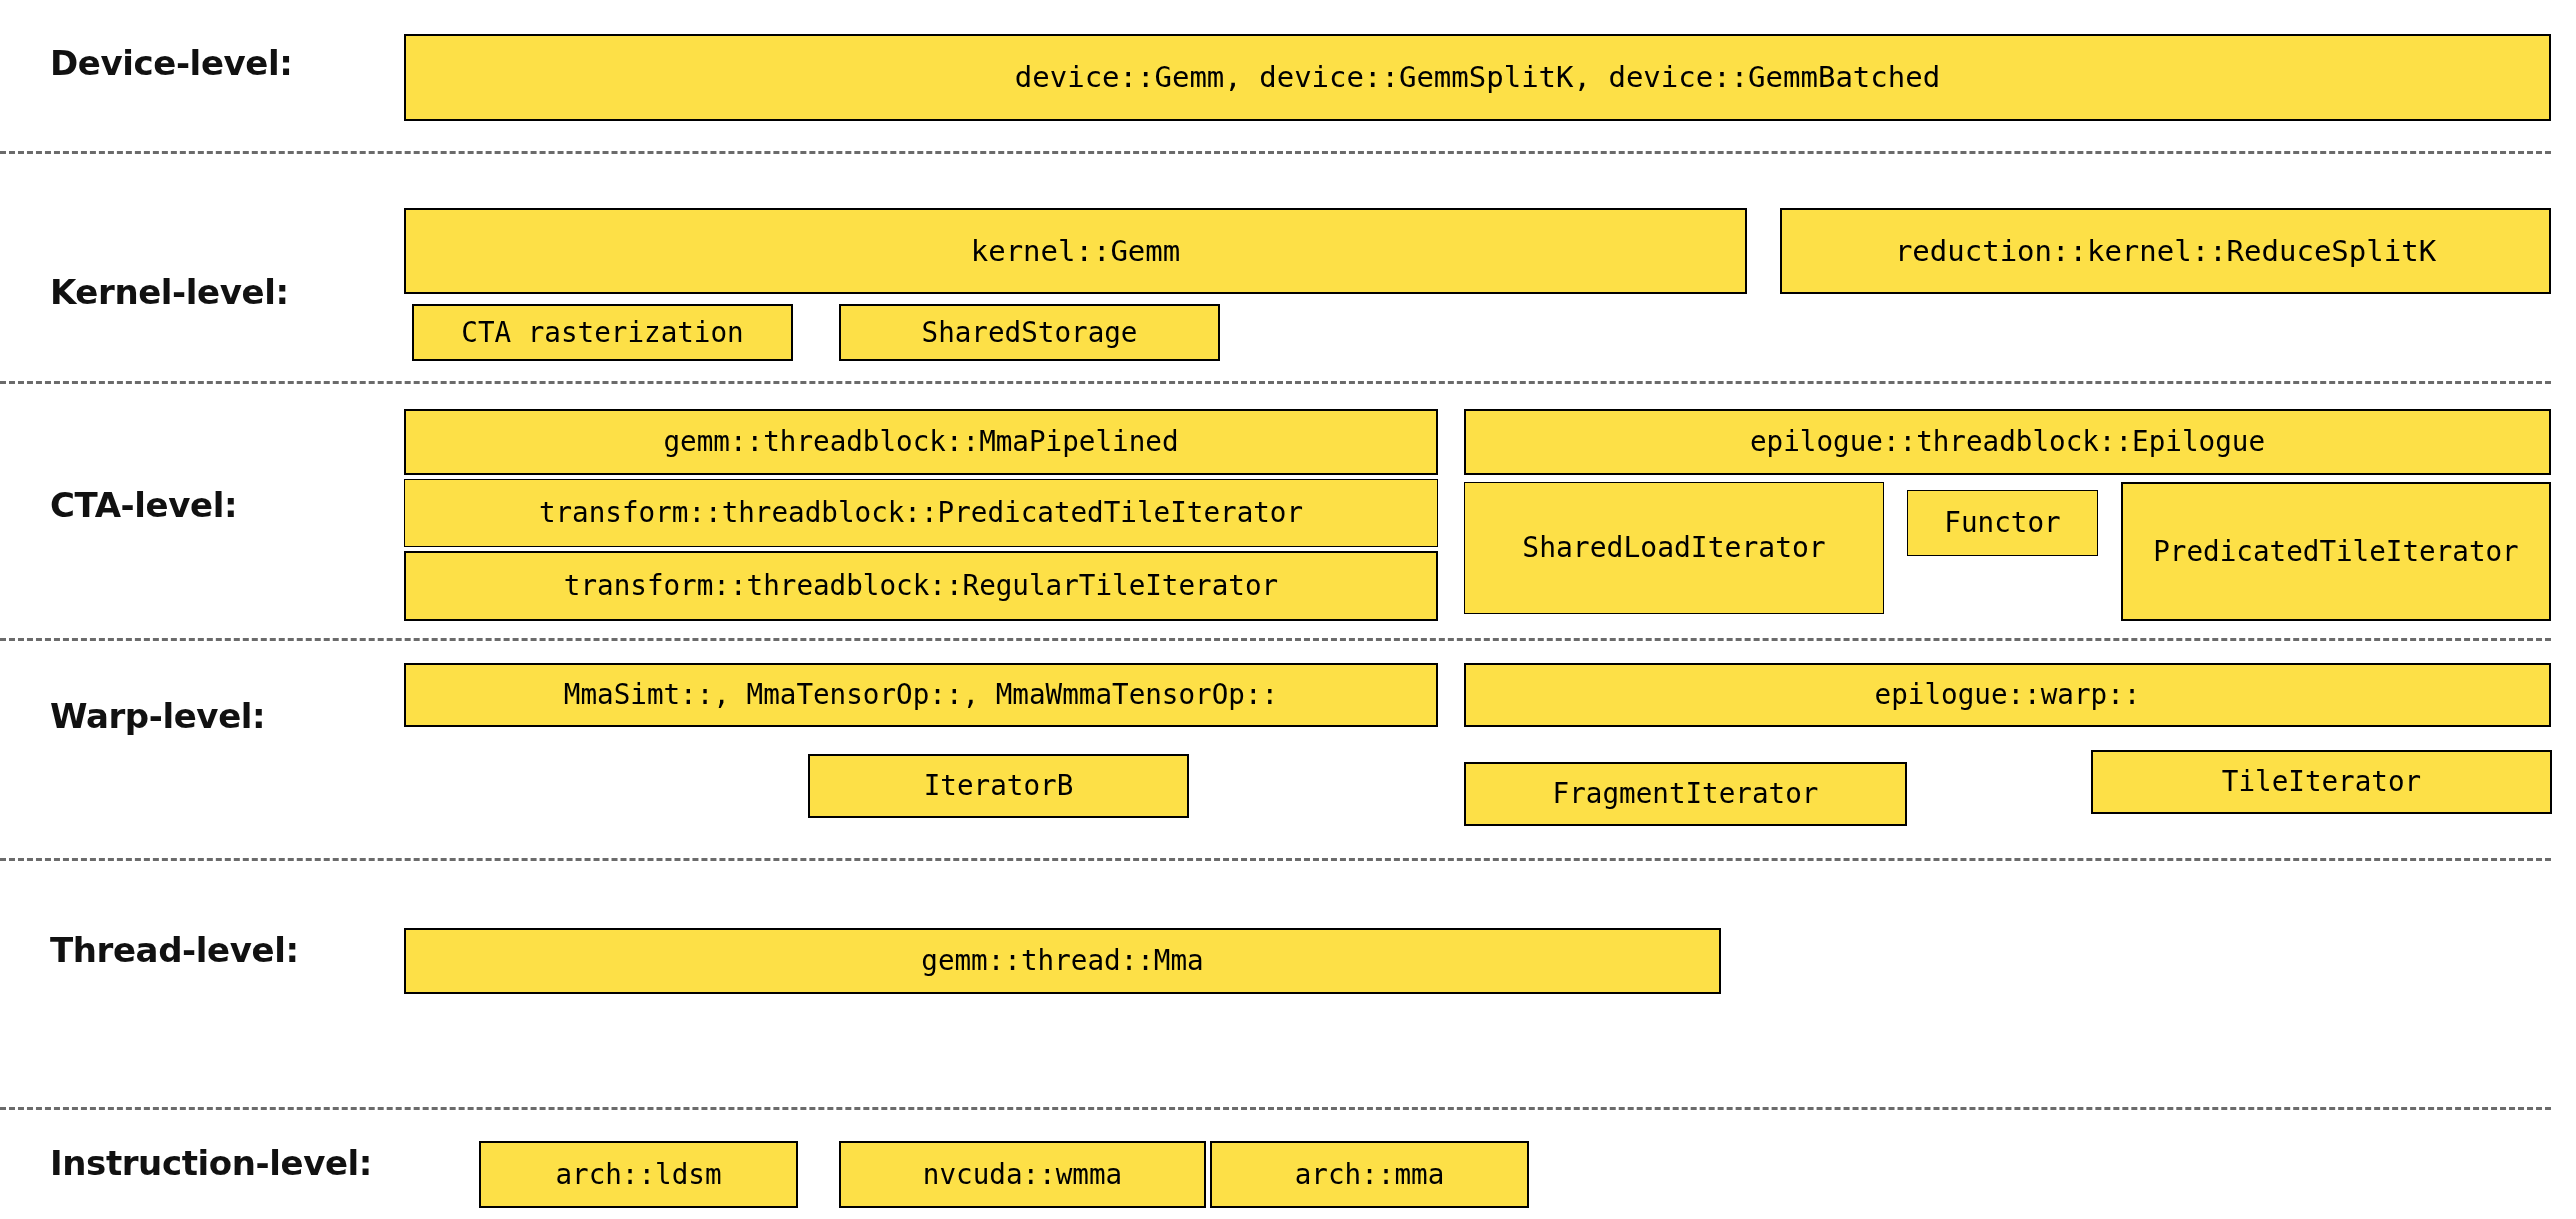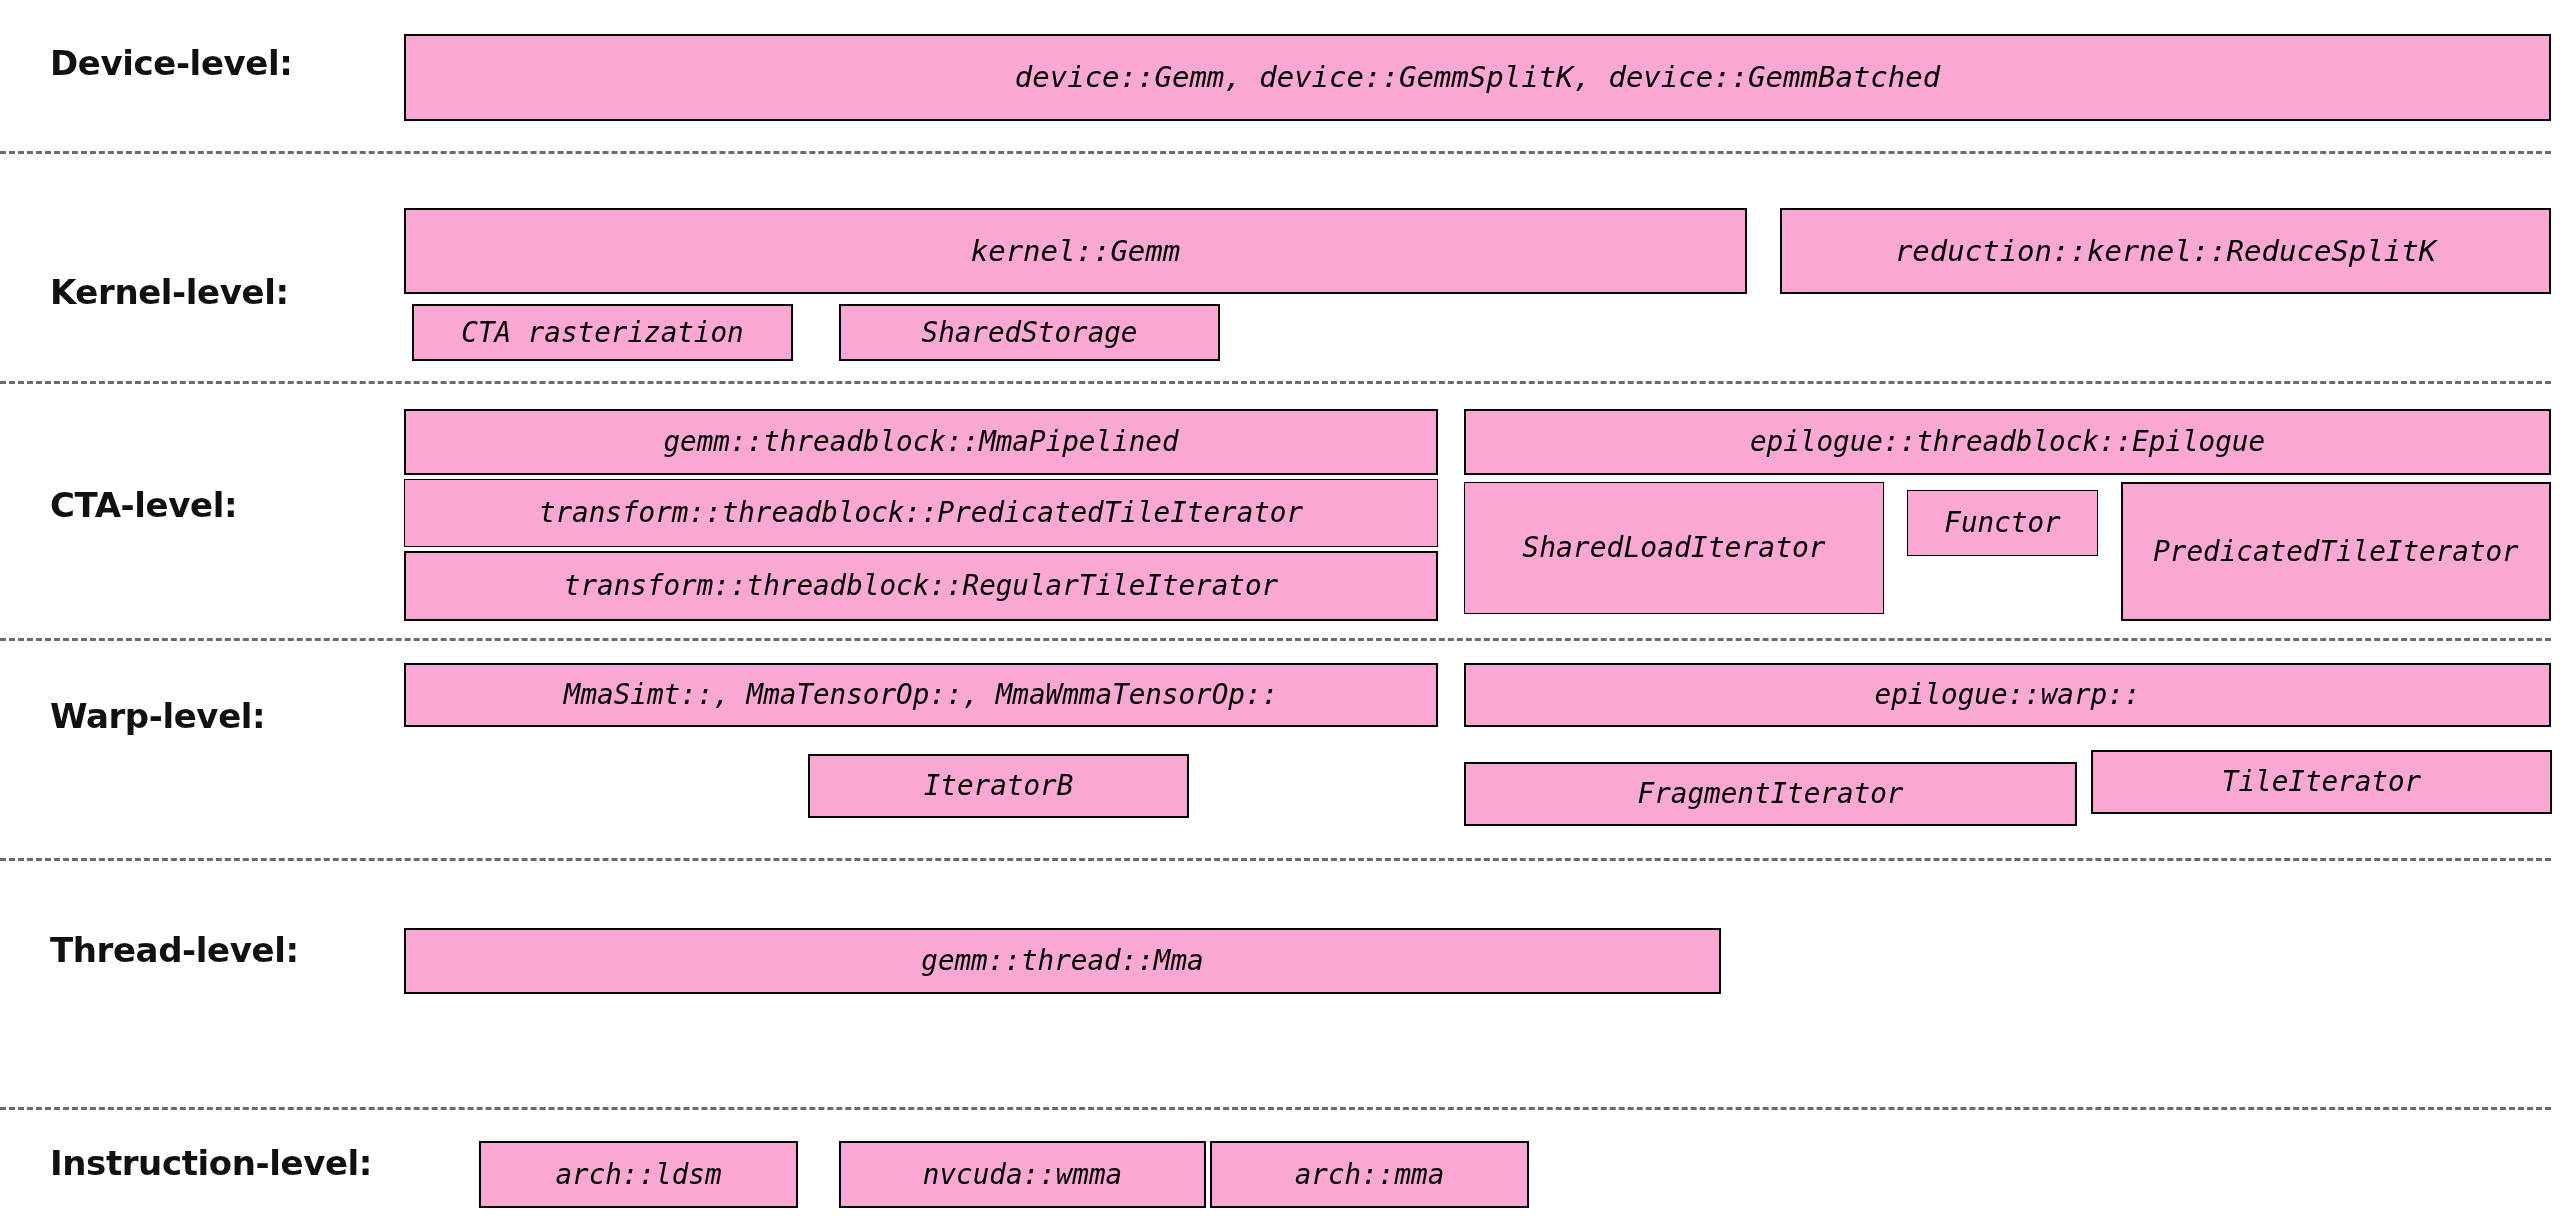--- a/index.html
+++ b/index.html
@@ -26,30 +26,29 @@
     position:absolute;
     left:0;
     height:0;
     border-top:3.8px dashed #6b6b6b;
   }
 
   .box{
     position:absolute;
     box-sizing:border-box;
     border:2.3px solid #000000;
-    background:#f9a8d4;
+    background:#fde047;
     display:flex;
     align-items:center;
     justify-content:center;
     font-family:"DejaVu Sans Mono", monospace;
     font-size:27.6px;
     color:#000000;
     white-space:nowrap;
     line-height:1;
-    font-style:italic;
   }
   .box.thin{border-width:1.5px;}
   .box span{display:block;}
 </style>
 </head>
 <body>
 
 <div id="stage">
 
   <div class="level-label" style="left:50px; top:43px;">Device-level:</div>
@@ -120,21 +119,21 @@
 
   <div class="box" style="left:1464px; top:663px; width:1087px; height:64px; font-size:27.6px;">
     <span>epilogue::warp::</span>
   </div>
 
 
   <div class="box" style="left:808px; top:754px; width:381px; height:64px; font-size:27.6px;">
     <span>IteratorB</span>
   </div>
 
-  <div class="box" style="left:1464px; top:762px; width:613px; height:64px; font-size:27.6px;">
+  <div class="box" style="left:1464px; top:762px; width:443px; height:64px; font-size:27.6px;">
     <span>FragmentIterator</span>
   </div>
 
   <div class="box" style="left:2091px; top:750px; width:461px; height:64px; font-size:27.6px;">
     <span>TileIterator</span>
   </div>
 
   <div class="sep" style="top:858px; width:2551px;"></div>
 
   <div class="level-label" style="left:50px; top:930px;">Thread-level:</div>

